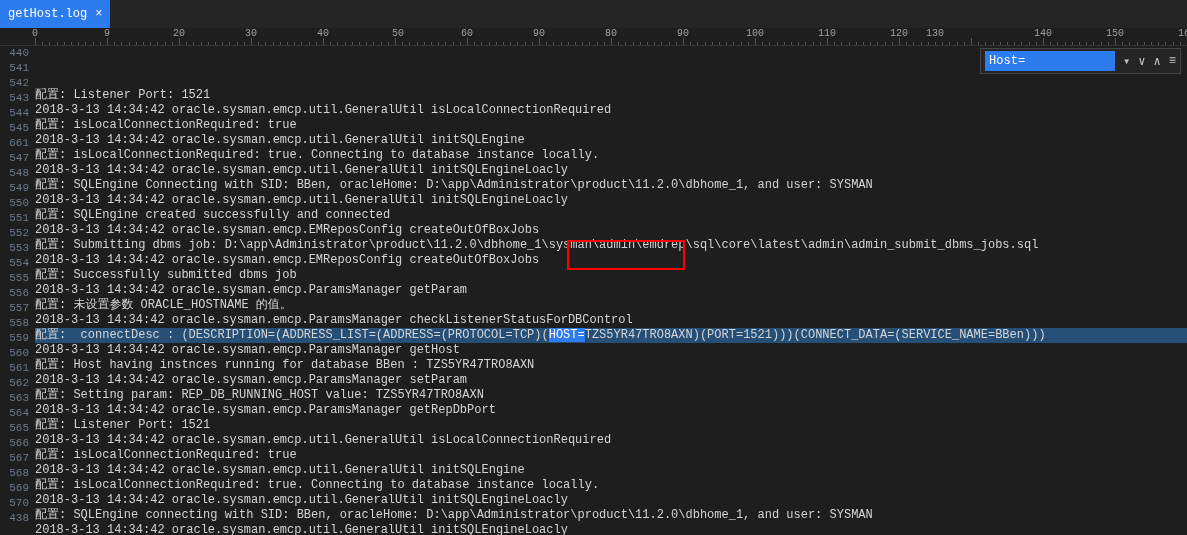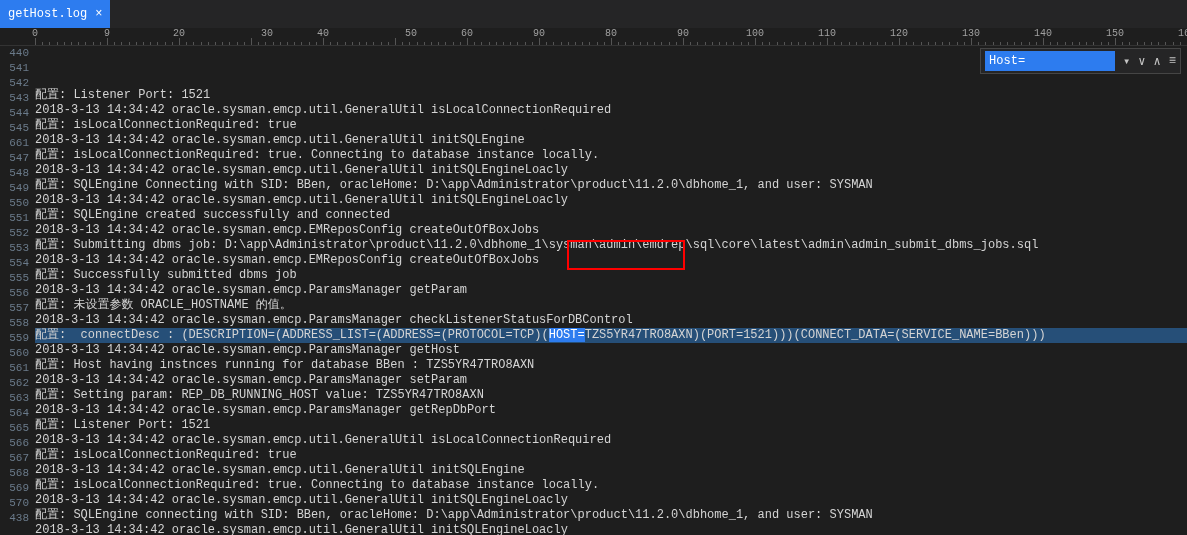--- a/index.html
+++ b/index.html
@@ -161,21 +161,21 @@
       <div class="ruler-tick minor" style="left: 151.2px;"></div>
       <div class="ruler-tick minor" style="left: 158.4px;"></div>
       <div class="ruler-tick minor" style="left: 165.6px;"></div>
       <div class="ruler-tick minor" style="left: 172.8px;"></div>
       <div class="ruler-tick minor" style="left: 180px;"></div>
       <div class="ruler-tick minor" style="left: 187.2px;"></div>
       <div class="ruler-tick minor" style="left: 194.4px;"></div>
       <div class="ruler-tick minor" style="left: 201.6px;"></div>
       <div class="ruler-tick minor" style="left: 208.8px;"></div>
       <div class="ruler-tick major" style="left: 216px;"></div>
-      <div class="ruler-label" style="left: 232px;">30</div>
+      <div class="ruler-label" style="left: 216px;">30</div>
       <div class="ruler-tick minor" style="left: 223.2px;"></div>
       <div class="ruler-tick minor" style="left: 230.4px;"></div>
       <div class="ruler-tick minor" style="left: 237.6px;"></div>
       <div class="ruler-tick minor" style="left: 244.8px;"></div>
       <div class="ruler-tick minor" style="left: 252px;"></div>
       <div class="ruler-tick minor" style="left: 259.2px;"></div>
       <div class="ruler-tick minor" style="left: 266.4px;"></div>
       <div class="ruler-tick minor" style="left: 273.6px;"></div>
       <div class="ruler-tick minor" style="left: 280.8px;"></div>
       <div class="ruler-tick major" style="left: 288px;"></div>
@@ -183,21 +183,21 @@
       <div class="ruler-tick minor" style="left: 295.2px;"></div>
       <div class="ruler-tick minor" style="left: 302.4px;"></div>
       <div class="ruler-tick minor" style="left: 309.6px;"></div>
       <div class="ruler-tick minor" style="left: 316.8px;"></div>
       <div class="ruler-tick minor" style="left: 324px;"></div>
       <div class="ruler-tick minor" style="left: 331.2px;"></div>
       <div class="ruler-tick minor" style="left: 338.4px;"></div>
       <div class="ruler-tick minor" style="left: 345.6px;"></div>
       <div class="ruler-tick minor" style="left: 352.8px;"></div>
       <div class="ruler-tick major" style="left: 360px;"></div>
-      <div class="ruler-label" style="left: 376px;">50</div>
+      <div class="ruler-label" style="left: 363px;">50</div>
       <div class="ruler-tick minor" style="left: 367.2px;"></div>
       <div class="ruler-tick minor" style="left: 374.4px;"></div>
       <div class="ruler-tick minor" style="left: 381.6px;"></div>
       <div class="ruler-tick minor" style="left: 388.8px;"></div>
       <div class="ruler-tick minor" style="left: 396px;"></div>
       <div class="ruler-tick minor" style="left: 403.2px;"></div>
       <div class="ruler-tick minor" style="left: 410.4px;"></div>
       <div class="ruler-tick minor" style="left: 417.6px;"></div>
       <div class="ruler-tick minor" style="left: 424.8px;"></div>
       <div class="ruler-tick major" style="left: 432px;"></div>
@@ -271,21 +271,21 @@
       <div class="ruler-tick minor" style="left: 871.2px;"></div>
       <div class="ruler-tick minor" style="left: 878.4px;"></div>
       <div class="ruler-tick minor" style="left: 885.6px;"></div>
       <div class="ruler-tick minor" style="left: 892.8px;"></div>
       <div class="ruler-tick minor" style="left: 900px;"></div>
       <div class="ruler-tick minor" style="left: 907.2px;"></div>
       <div class="ruler-tick minor" style="left: 914.4px;"></div>
       <div class="ruler-tick minor" style="left: 921.6px;"></div>
       <div class="ruler-tick minor" style="left: 928.8px;"></div>
       <div class="ruler-tick major" style="left: 936px;"></div>
-      <div class="ruler-label" style="left: 936px;">130</div>
+      <div class="ruler-label" style="left: 900px;">130</div>
       <div class="ruler-tick minor" style="left: 943.2px;"></div>
       <div class="ruler-tick minor" style="left: 950.4px;"></div>
       <div class="ruler-tick minor" style="left: 957.6px;"></div>
       <div class="ruler-tick minor" style="left: 964.8px;"></div>
       <div class="ruler-tick minor" style="left: 972px;"></div>
       <div class="ruler-tick minor" style="left: 979.2px;"></div>
       <div class="ruler-tick minor" style="left: 986.4px;"></div>
       <div class="ruler-tick minor" style="left: 993.6px;"></div>
       <div class="ruler-tick minor" style="left: 1000.8px;"></div>
       <div class="ruler-tick major" style="left: 1008px;"></div>

